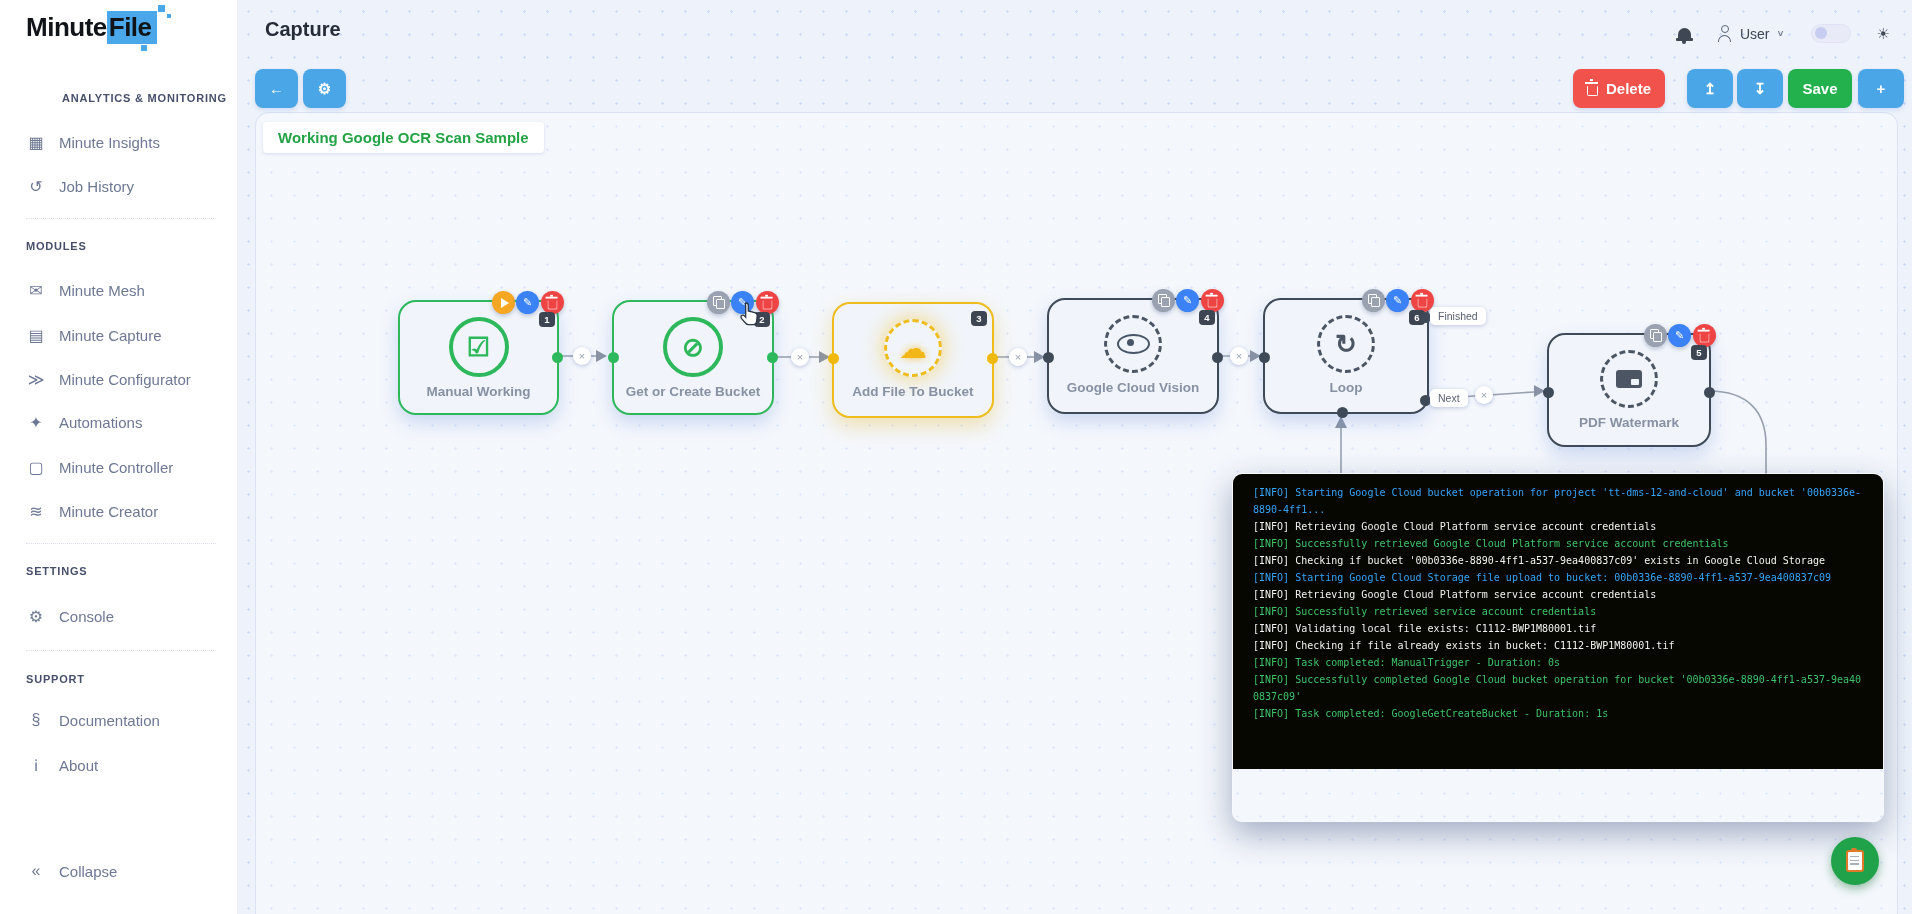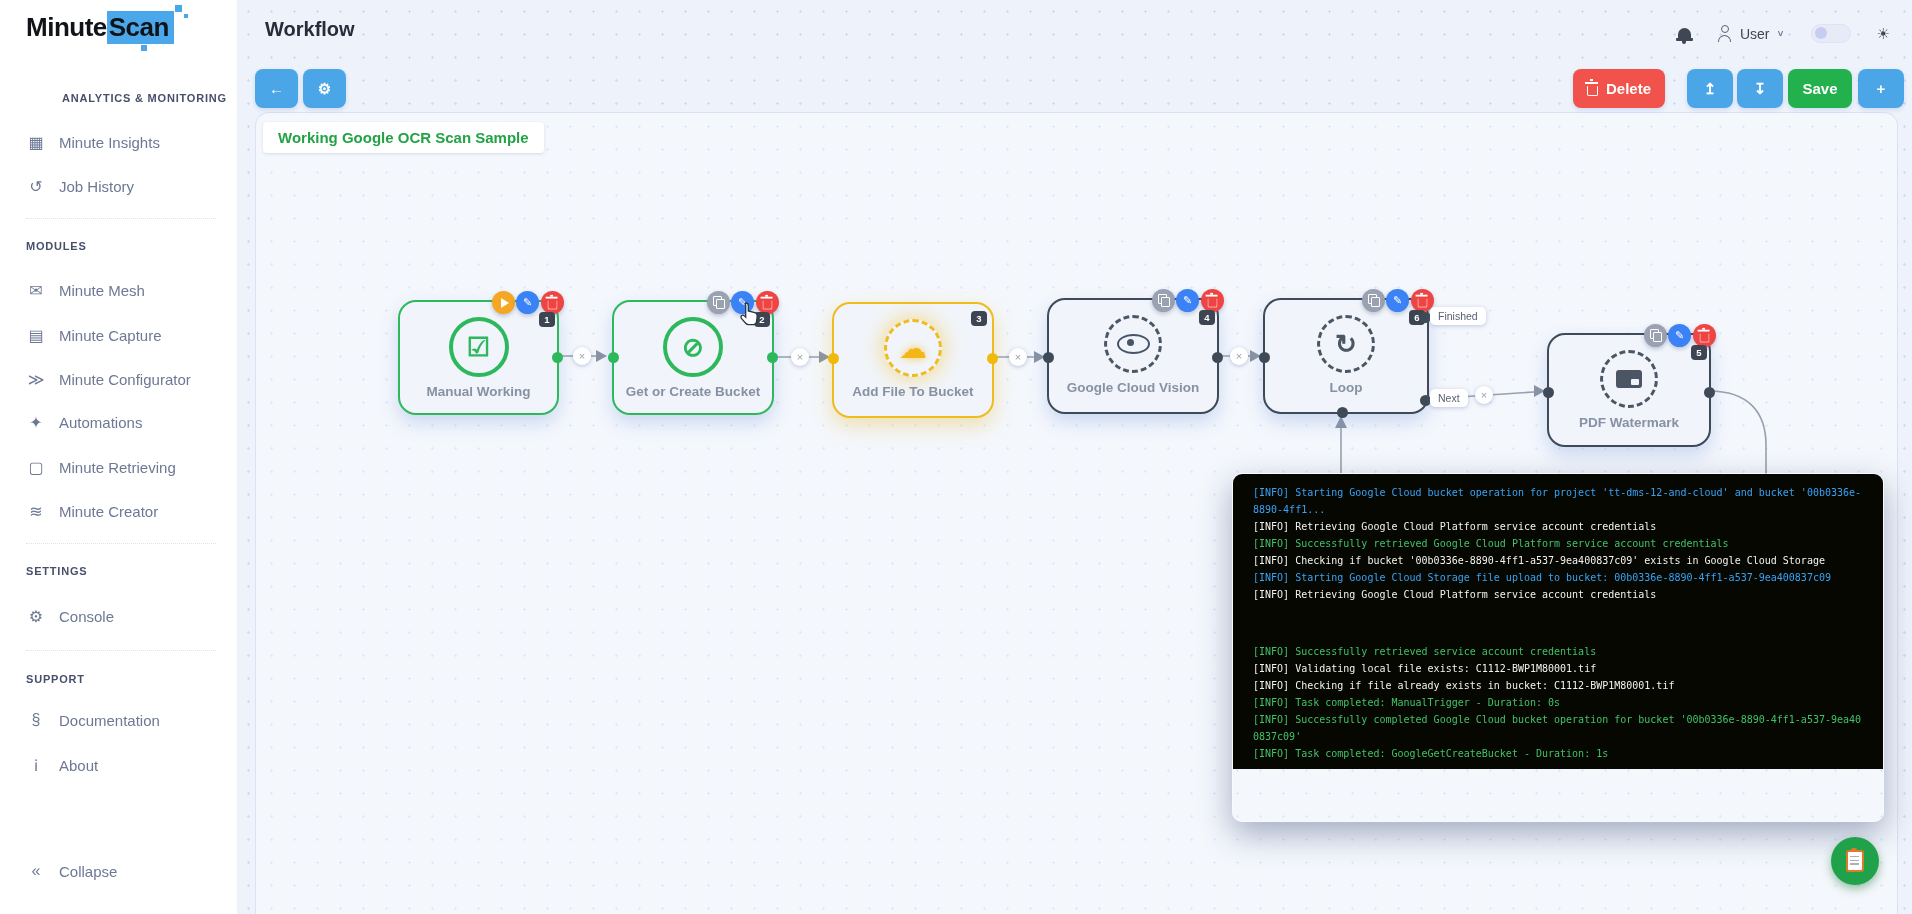--- a/index.html
+++ b/index.html
@@ -103,21 +103,21 @@
   .icon-clipboard::before{content:"";position:absolute;left:3px;top:-4px;width:6px;height:4px;background:#e07a2a;border-radius:2px;}
   .icon-clipboard::after{content:"";position:absolute;left:2px;top:4px;width:9px;height:9px;background:repeating-linear-gradient(#a9b0ba 0 1.4px,transparent 1.4px 3.6px);}
   .cursor-hand{position:absolute;left:503px;top:302px;z-index:60;pointer-events:none;}
 </style>
 </head>
 <body>
 
 <div class="main">
   <div class="canvas-frame"></div>
 
-  <div class="page-title">Workflow</div>
+  <div class="page-title">Capture</div>
 
   <div class="hdr-right">
     <span class="icon-bell"></span>
     <span class="user-group">
       <span class="icon-user"></span>
       <span class="user-label">User</span>
       <span class="chev">∨</span>
     </span>
     <span class="toggle">
         <span class="knob"></span>
@@ -300,36 +300,36 @@
   </svg>
 
   <div class="logs" style="left:995px;">
     <div class="logs-body">
       <div style="color: rgb(54, 163, 247);">[INFO] Starting Google Cloud bucket operation for project 'tt-dms-12-and-cloud' and bucket '00b0336e-8890-4ff1...</div>
       <div style="color: rgb(242, 242, 242);">[INFO] Retrieving Google Cloud Platform service account credentials</div>
       <div style="color: rgb(63, 195, 103);">[INFO] Successfully retrieved Google Cloud Platform service account credentials</div>
       <div style="color: rgb(242, 242, 242);">[INFO] Checking if bucket '00b0336e-8890-4ff1-a537-9ea400837c09' exists in Google Cloud Storage</div>
       <div style="color: rgb(54, 163, 247);">[INFO] Starting Google Cloud Storage file upload to bucket: 00b0336e-8890-4ff1-a537-9ea400837c09</div>
       <div style="color: rgb(242, 242, 242);">[INFO] Retrieving Google Cloud Platform service account credentials</div>
-      <div style="color: rgb(63, 195, 103); margin-top: 40px;">[INFO] Successfully retrieved service account credentials</div>
+      <div style="color: rgb(63, 195, 103);">[INFO] Successfully retrieved service account credentials</div>
       <div style="color: rgb(242, 242, 242);">[INFO] Validating local file exists: C1112-BWP1M80001.tif</div>
       <div style="color: rgb(242, 242, 242);">[INFO] Checking if file already exists in bucket: C1112-BWP1M80001.tif</div>
       <div style="color: rgb(63, 195, 103);">[INFO] Task completed: ManualTrigger - Duration: 0s</div>
       <div style="color: rgb(63, 195, 103);">[INFO] Successfully completed Google Cloud bucket operation for bucket '00b0336e-8890-4ff1-a537-9ea400837c09'</div>
       <div style="color: rgb(63, 195, 103);">[INFO] Task completed: GoogleGetCreateBucket - Duration: 1s</div>
     </div>
   </div>
 
   <div class="fab" style="left:1594px;">
       <span class="icon-clipboard"></span>
     </div>
 </div>
 
 <div class="sidebar">
-  <div class="logo"><span>Minute</span><span class="hl"><span>Scan</span><span class="px1"></span><span class="px2"></span><span class="px3"></span></span></div>
+  <div class="logo"><span>Minute</span><span class="hl"><span>File</span><span class="px1"></span><span class="px2"></span><span class="px3"></span></span></div>
 
   <div class="side-sec" style="top:92px;margin-left:36px;">ANALYTICS &amp; MONITORING</div>
   <div class="side-item" style="top:129px;">
     <span class="si-icon">▦</span>
     <span class="si-label">Minute Insights</span>
   </div>
   <div class="side-item" style="top:173px;">
     <span class="si-icon">↺</span>
     <span class="si-label">Job History</span>
   </div>
@@ -347,21 +347,21 @@
   <div class="side-item" style="top:366px;">
     <span class="si-icon">≫</span>
     <span class="si-label">Minute Configurator</span>
   </div>
   <div class="side-item" style="top:409px;">
     <span class="si-icon">✦</span>
     <span class="si-label">Automations</span>
   </div>
   <div class="side-item" style="top:454px;">
     <span class="si-icon">▢</span>
-    <span class="si-label">Minute Retrieving</span>
+    <span class="si-label">Minute Controller</span>
   </div>
   <div class="side-item" style="top:498px;">
     <span class="si-icon">≋</span>
     <span class="si-label">Minute Creator</span>
   </div>
   <div class="side-div" style="top:543px;"></div>
 
   <div class="side-sec" style="top:565px;">SETTINGS</div>
   <div class="side-item" style="top:603px;">
     <span class="si-icon">⚙</span>

